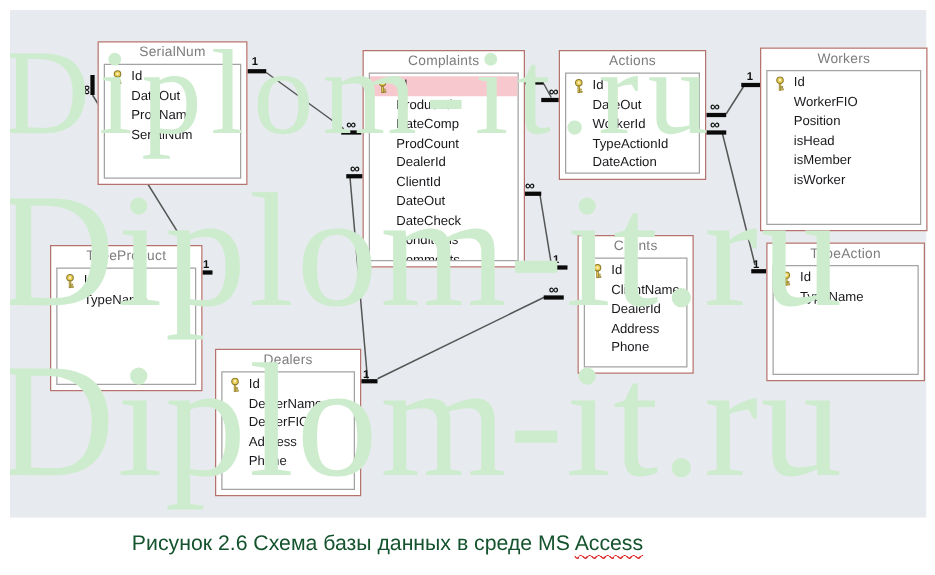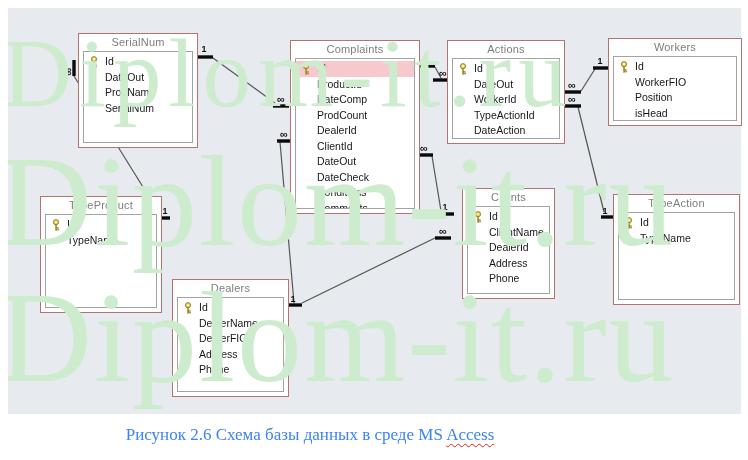--- a/index.html
+++ b/index.html
@@ -14,21 +14,21 @@
               background:#fff;overflow:hidden;padding-top:2px;}
   .frow{position:relative;height:15.5px;line-height:15.5px;font-size:10.5px;color:#18181c;
         padding-left:21px;white-space:nowrap;}
   .frow.hl{background:#f7c9ce;}
   .key{position:absolute;left:5px;top:2px;width:10px;height:12px;}
   .wm-layer{position:absolute;left:8px;top:8px;width:733px;height:406px;overflow:hidden;
             z-index:6;pointer-events:none;}
   .wm{position:absolute;font-family:"Liberation Serif","DejaVu Serif",serif;
       mix-blend-mode:multiply;white-space:nowrap;}
   .caption{position:absolute;left:0;top:425px;width:620px;text-align:center;
-           font-family:Liberation Serif, serif;font-size:17px;color:#3b82f6;}
+           font-family:Liberation Sans, sans-serif;font-size:17px;color:#14532d;}
   .misspell{text-decoration:underline wavy #dd2222;text-decoration-thickness:1px;
             text-underline-offset:3px;}
 </style>
 </head>
 <body>
 
 <div class="page">
   <div class="canvas"></div>
 
   <svg id="rel-svg" width="748" height="414">
@@ -136,21 +136,21 @@
               <rect x="5.6" y="8.2" width="1.6" height="1" fill="#eccf56" stroke="#8a7a2c" stroke-width="0.5"></rect>
               <rect x="5.6" y="10" width="2.2" height="1" fill="#eccf56" stroke="#8a7a2c" stroke-width="0.5"></rect>
             </svg><span>Id</span></div>
           <div class="frow"><span>DateOut</span></div>
           <div class="frow"><span>WorkerId</span></div>
           <div class="frow"><span>TypeActionId</span></div>
           <div class="frow"><span>DateAction</span></div>
           <div class="frow"><span>Comments</span></div>
         </div>
       </div>
-      <div class="tbl" style="left: 608px; top: 38px; width: 134px; height: 88px;">
+      <div class="tbl" style="left: 608px; top: 38px; width: 134px; height: 147px;">
         <div class="tbl-title">Workers</div>
         <div class="tbl-fields">
           <div class="frow"><svg class="key" viewBox="0 0 10 12">
               <circle cx="5" cy="3.2" r="2.6" fill="#eccf56" stroke="#8a7a2c" stroke-width="0.9"></circle>
               <circle cx="5" cy="3" r="0.9" fill="#fff8d8"></circle>
               <rect x="4.35" y="5.6" width="1.3" height="5.6" fill="#eccf56" stroke="#8a7a2c" stroke-width="0.6"></rect>
               <rect x="5.6" y="8.2" width="1.6" height="1" fill="#eccf56" stroke="#8a7a2c" stroke-width="0.5"></rect>
               <rect x="5.6" y="10" width="2.2" height="1" fill="#eccf56" stroke="#8a7a2c" stroke-width="0.5"></rect>
             </svg><span>Id</span></div>
           <div class="frow"><span>WorkerFIO</span></div>

